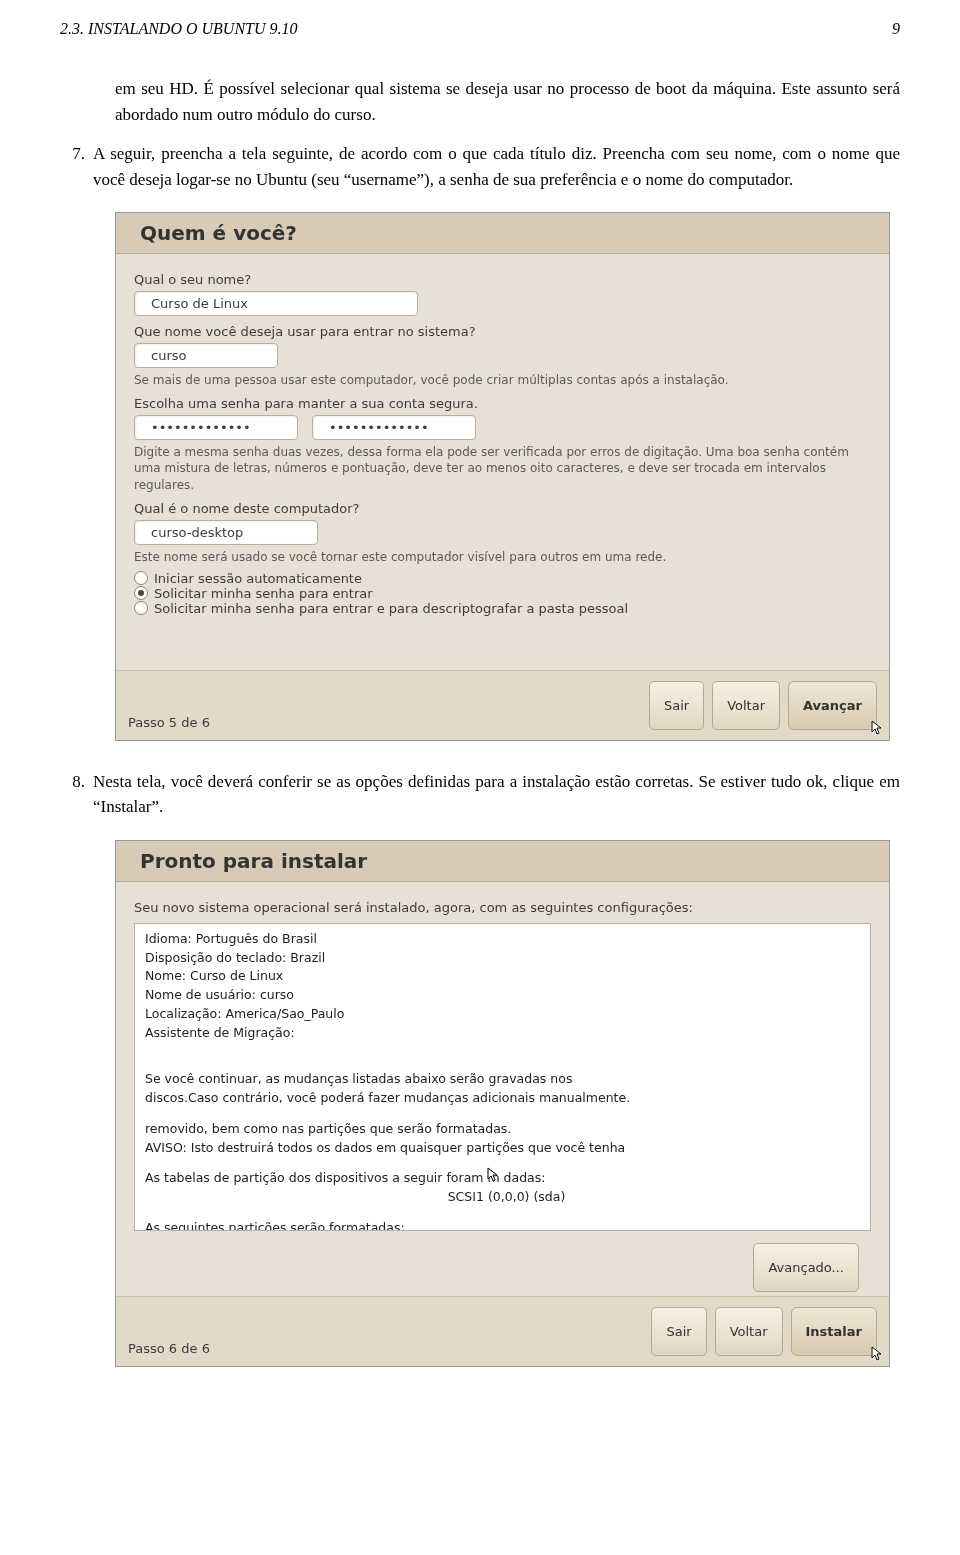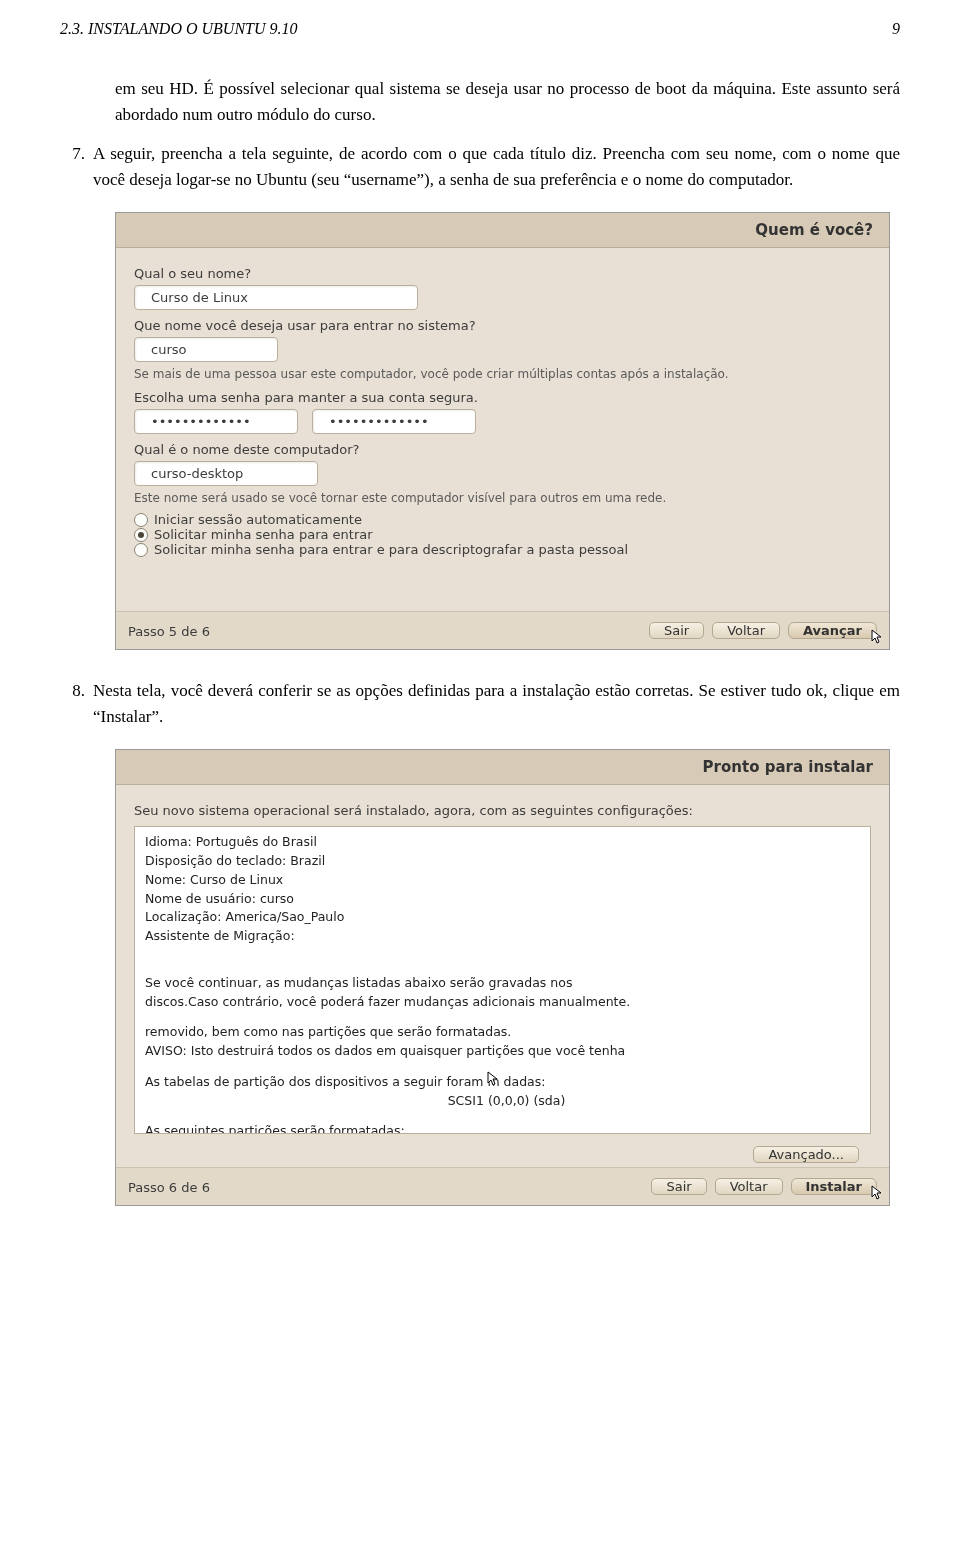--- a/index.html
+++ b/index.html
@@ -46,25 +46,24 @@
     margin-right: 10px;
     border: 1px solid #999;
     background: #e9e0d5;
     font-family: "DejaVu Sans", Arial, sans-serif;
     font-size: 13px;
     color: #3c3c3c;
   }
   .installer-title-bar {
     background: #d7cbb8;
     border-bottom: 1px solid #b8af9c;
-    padding: 8px 16px;
+    padding: 8px 24px;
     font-weight: bold;
-    font-size: 15px;
+    font-size: 20px;
     color: #333;
-    text-align: right;
   }
   .installer-body {
     padding: 10px 18px 4px 18px;
     background: #e9e0d5;
     position: relative;
   }
   .installer-label {
     margin: 8px 0 4px 0;
     font-size: 13px;
   }
@@ -115,21 +114,21 @@
     gap: 8px;
   }
   .step-text {
     flex: 1;
     font-size: 13px;
   }
   .ubtn {
     background: linear-gradient(#f6f0e4, #e1d6c1);
     border: 1px solid #b3a891;
     border-radius: 5px;
-    padding: 0 14px;
+    padding: 16px 14px;
     font-size: 13px;
     color: #333;
     cursor: pointer;
   }
   .ubtn-primary {
     background: linear-gradient(#f0e7d6, #d8c9ae);
     font-weight: bold;
     border-radius: 6px;
   }
   .cursor-arrow {
@@ -192,20 +191,21 @@
 
       <div class="installer-label">Que nome você deseja usar para entrar no sistema?</div>
       <div class="installer-input" style="min-width:110px">curso</div>
       <div class="helptext">Se mais de uma pessoa usar este computador, você pode criar múltiplas contas após a instalação.</div>
 
       <div class="installer-label">Escolha uma senha para manter a sua conta segura.</div>
       <div class="pw-row">
         <div class="installer-input" style="min-width:130px">•••••••••••••</div>
         <div class="installer-input" style="min-width:130px">•••••••••••••</div>
       </div>
+      <div class="helptext">Digite a mesma senha duas vezes, dessa forma ela pode ser verificada por erros de digitação. Uma boa senha contém uma mistura de letras, números e pontuação, deve ter ao menos oito caracteres, e deve ser trocada em intervalos regulares.</div>
 
       <div class="installer-label">Qual é o nome deste computador?</div>
       <div class="installer-input" style="min-width:150px">curso-desktop</div>
       <div class="helptext">Este nome será usado se você tornar este computador visível para outros em uma rede.</div>
 
       <div class="radio-row">
         <span class="radio-outer"></span>
         <span>Iniciar sessão automaticamente</span>
       </div>
       <div class="radio-row">

